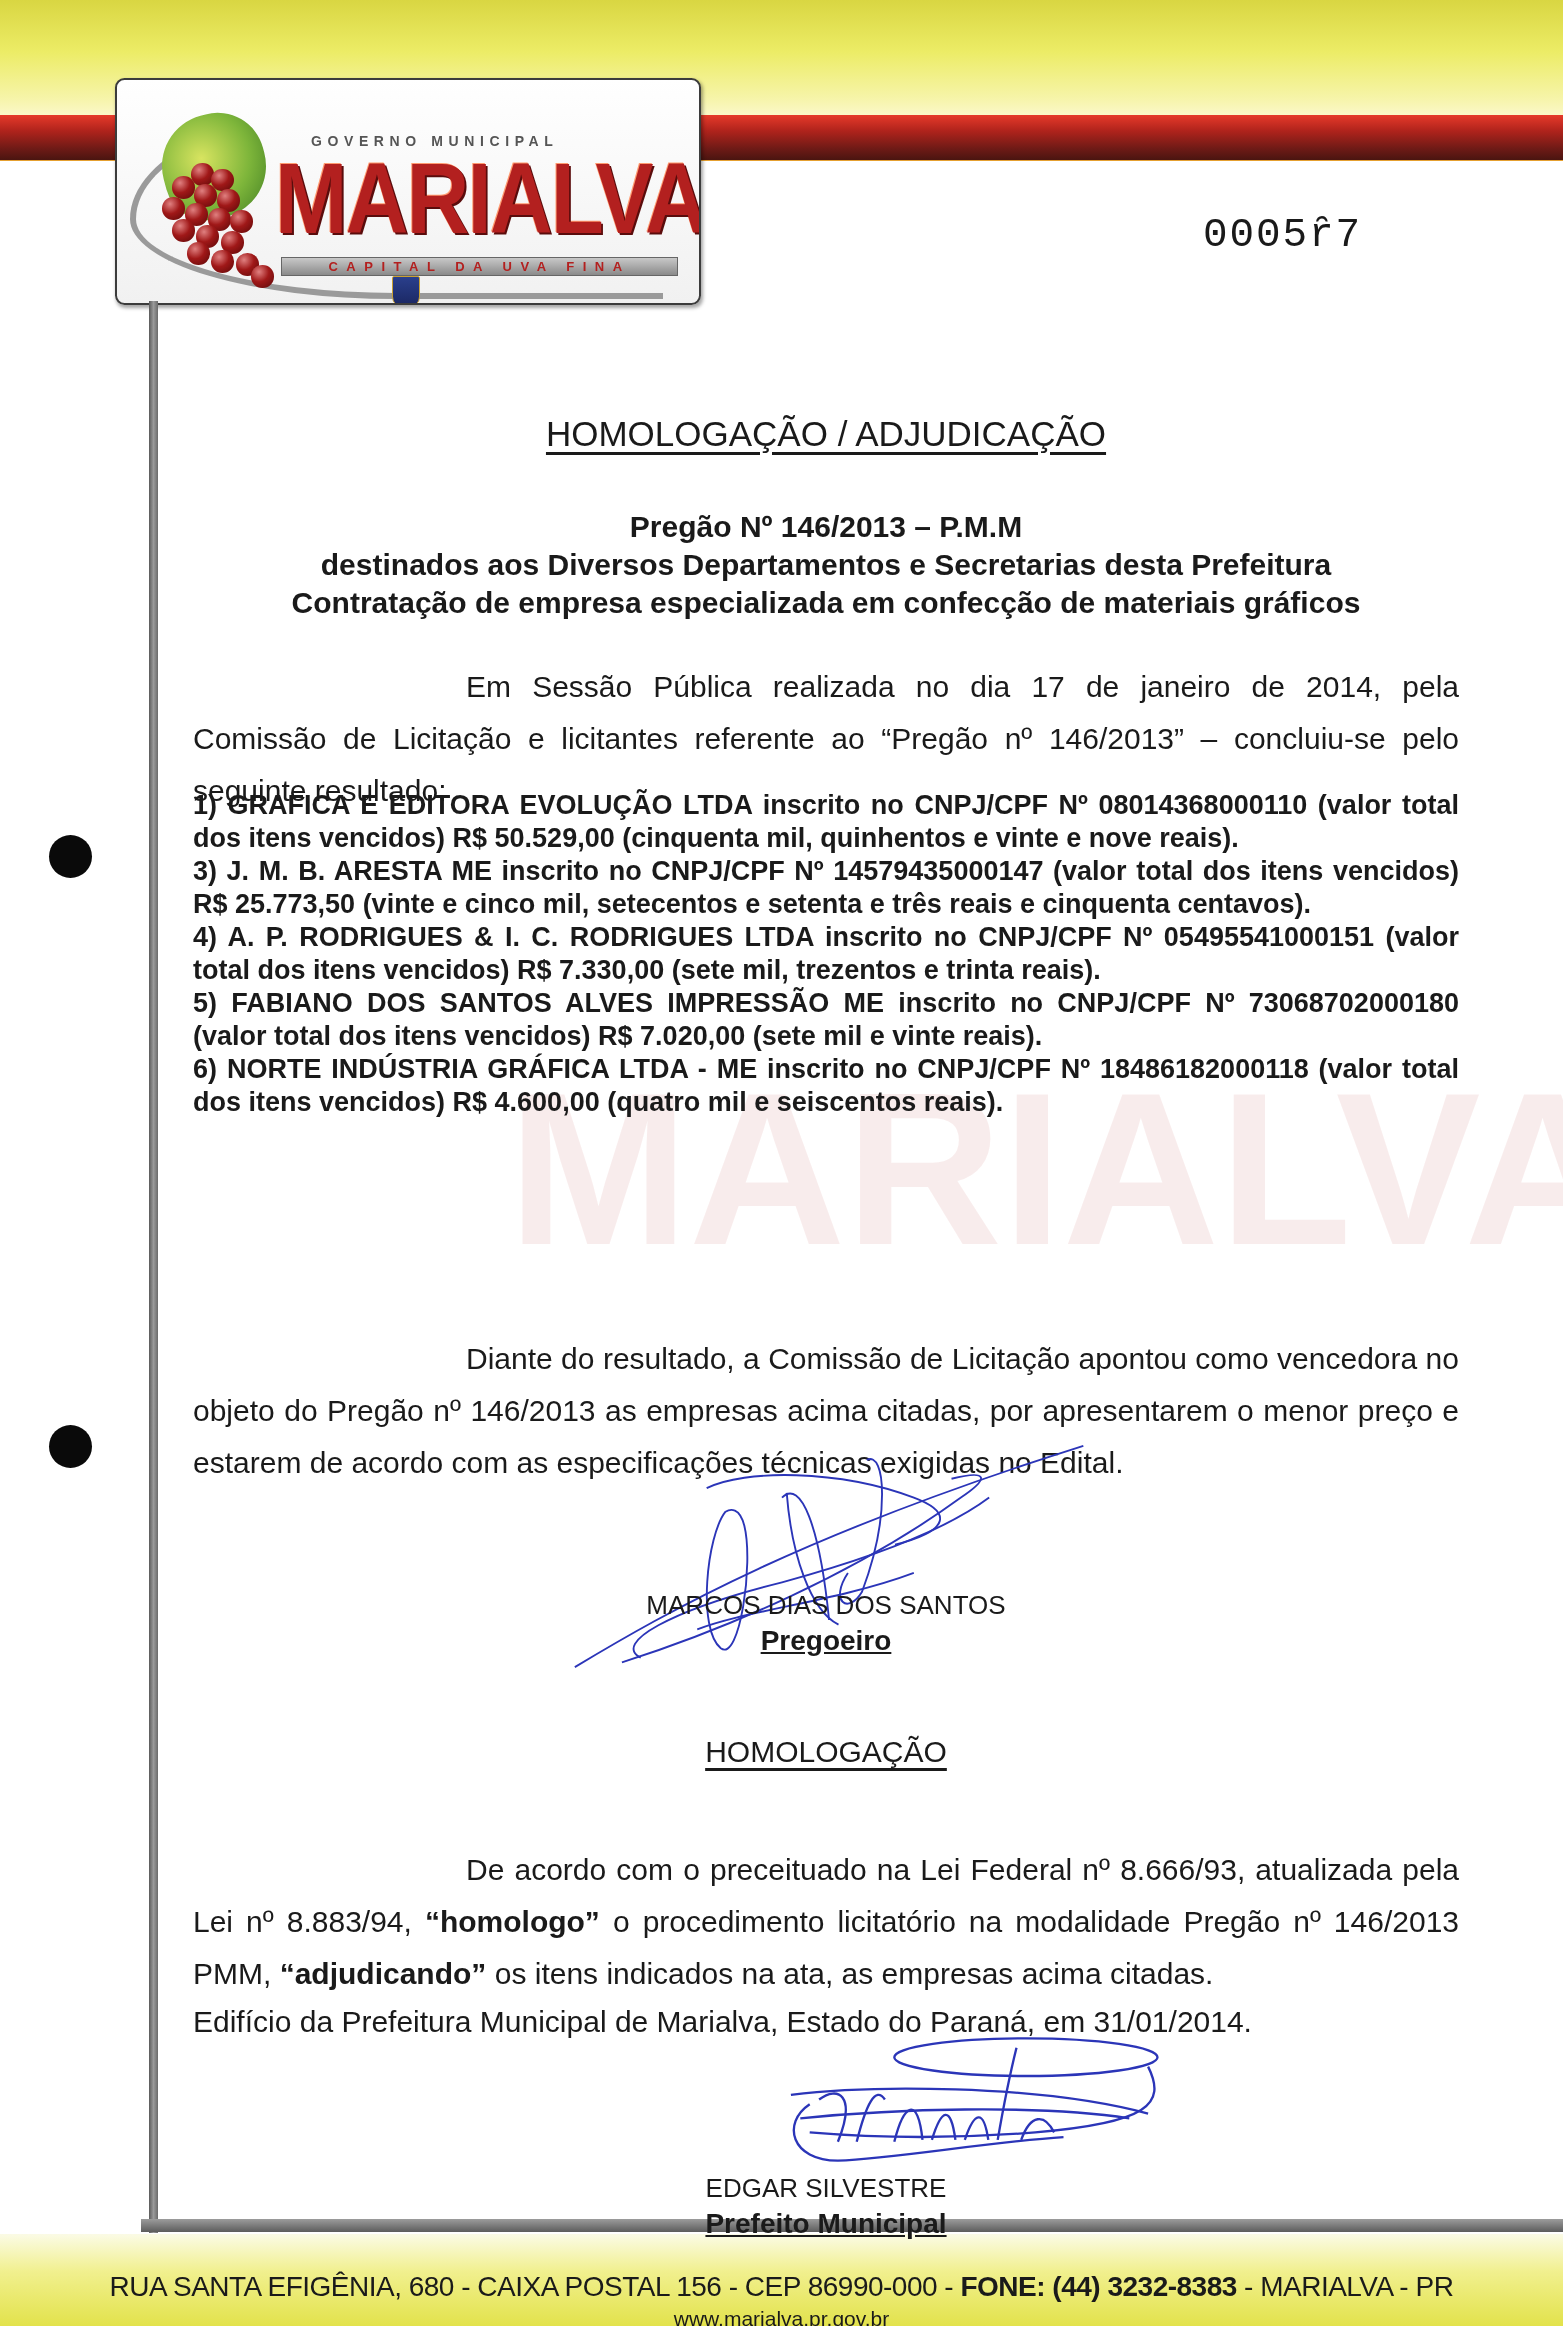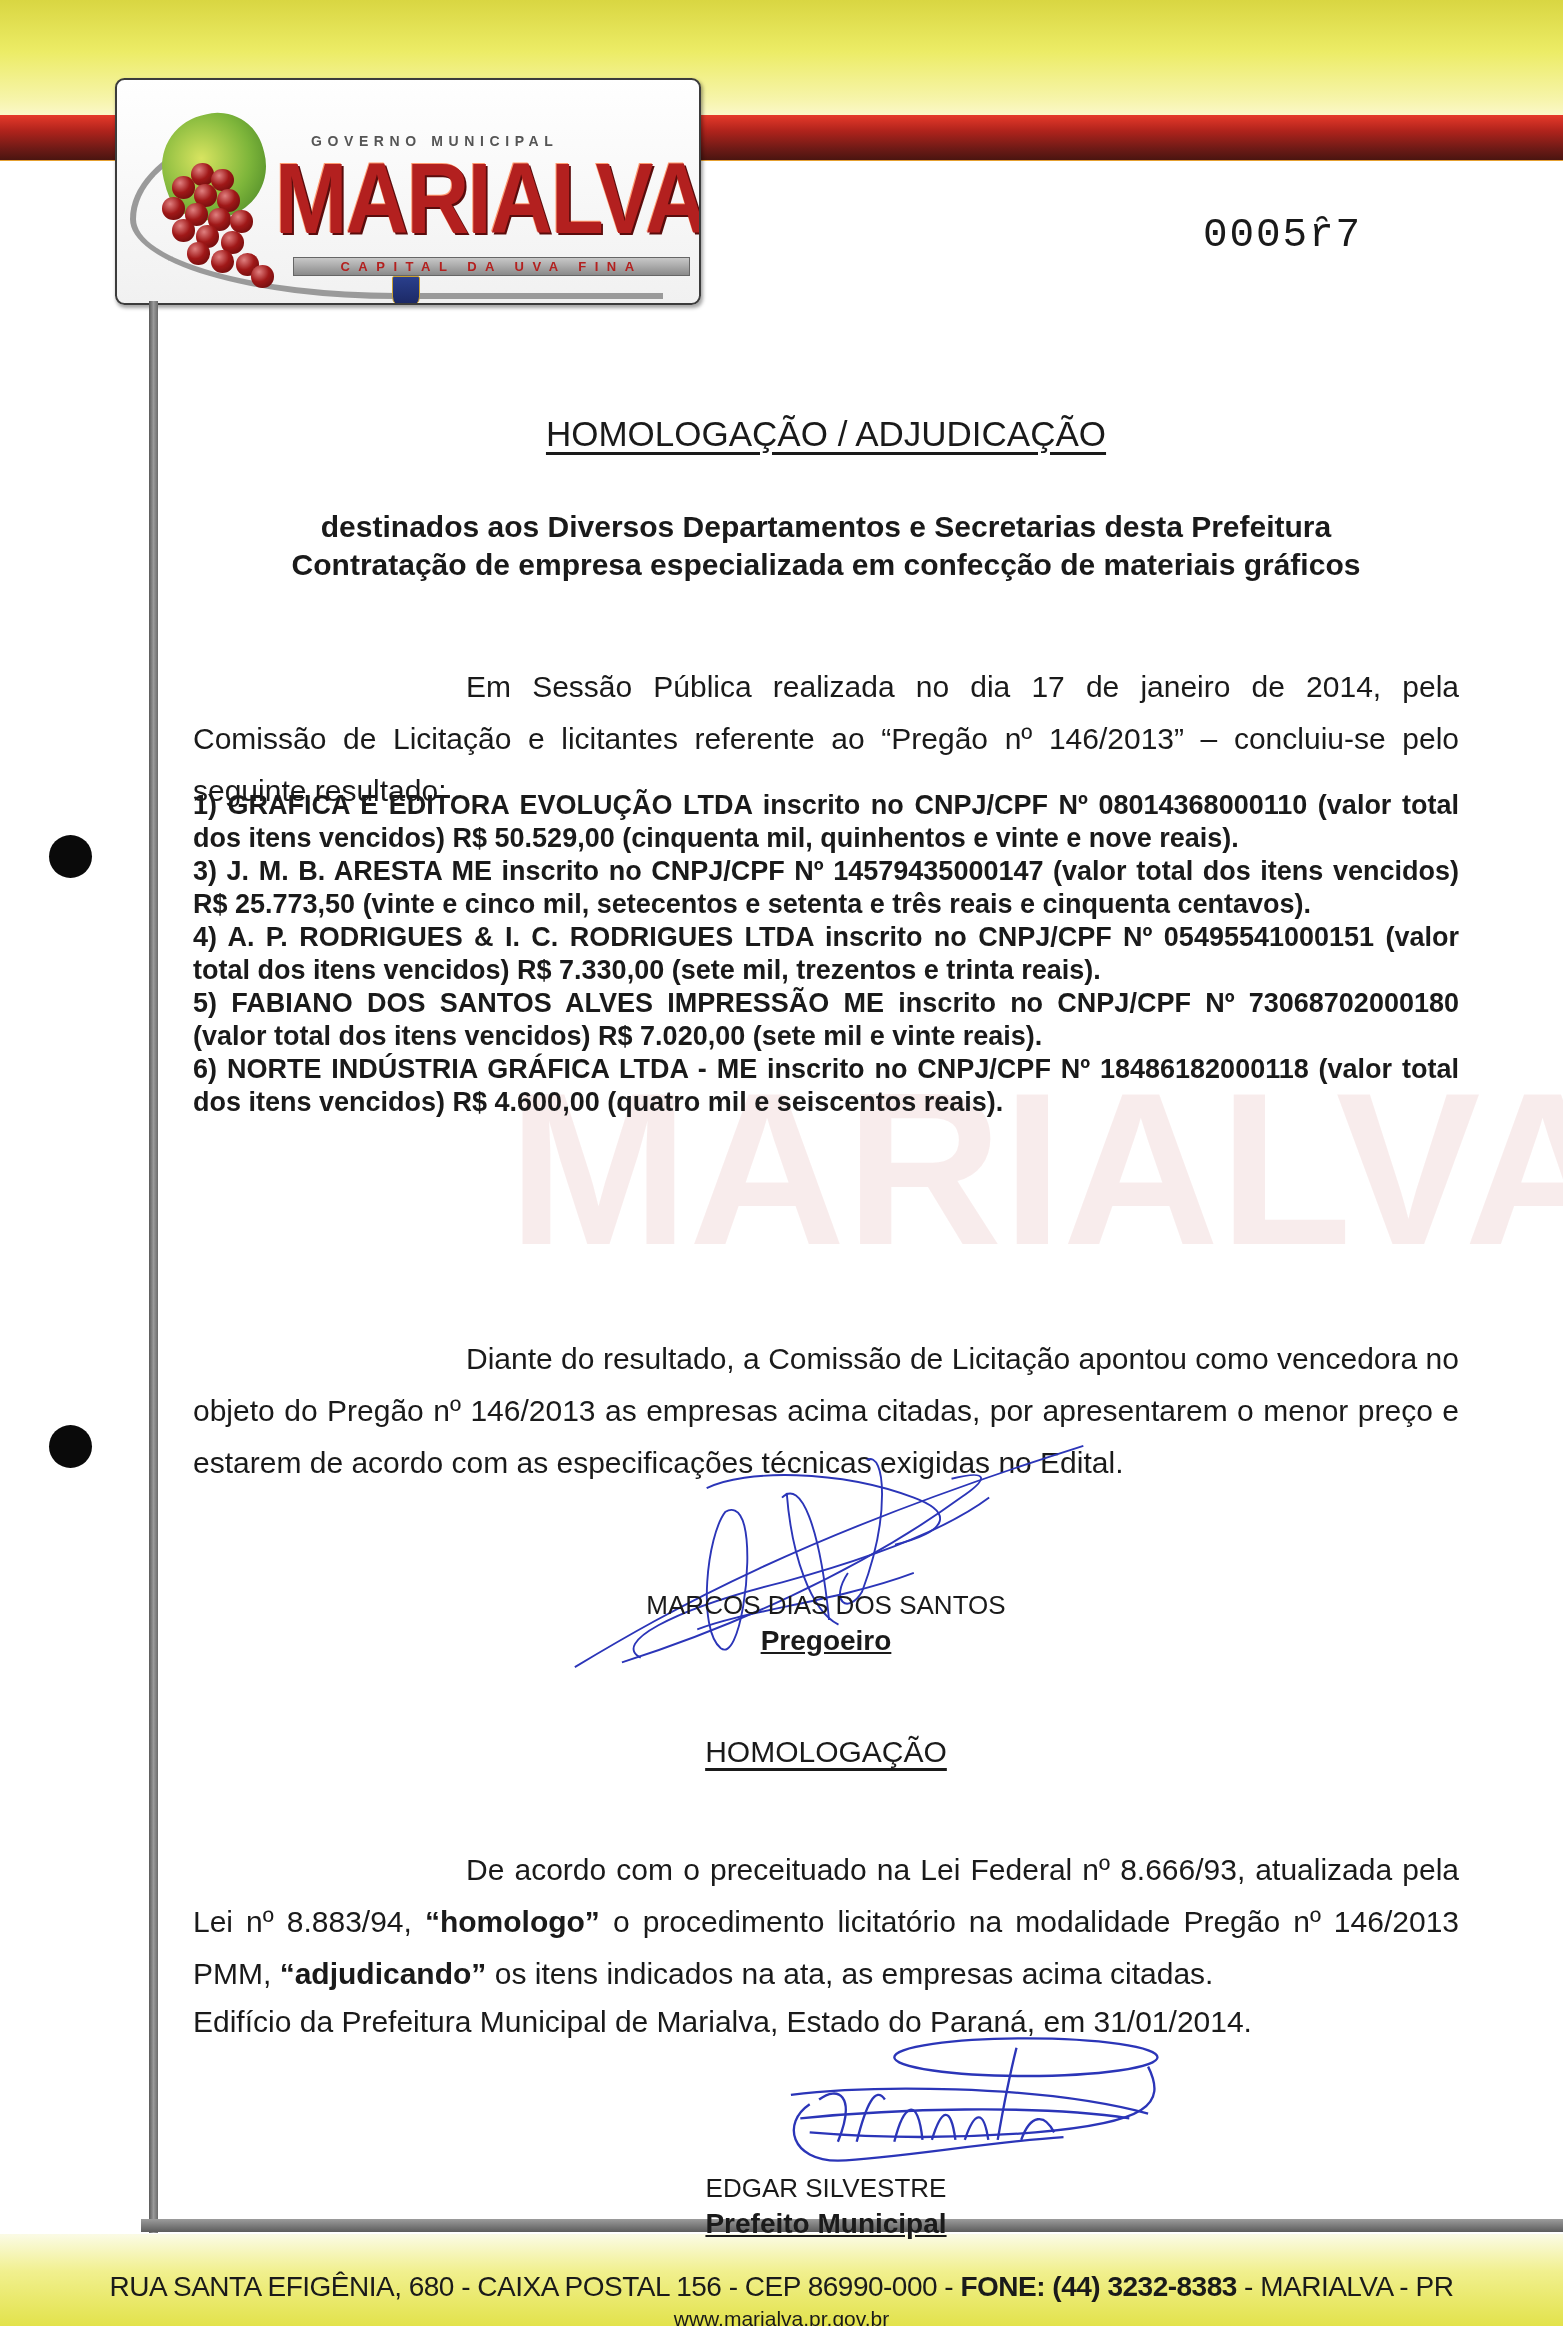--- a/index.html
+++ b/index.html
@@ -52,21 +52,21 @@
     font-size:87px; font-weight:bold; line-height:1;
     color:#b3201f; letter-spacing:-1.9px;
     text-shadow:1.9px 1.9px 0 #5a0c0c, -0.9px -0.9px 0 #ff9a70;
     transform:scaleY(1.15); transform-origin:top left;
   }
   .logo-tagline {
     position:absolute; left:164px; top:177px; width:395px; height:17px;
     background:linear-gradient(180deg,#c8c8c8,#8a8a8a);
     border:0.9px solid #666;
     font-size:13px; font-weight:bold; letter-spacing:8.5px; color:#b3201f;
-    line-height:17px; text-align:center;margin-left:12px;
+    line-height:17px; text-align:center;
   }
   .logo-crest {
     position:absolute; left:275px; top:196px; width:26px; height:30px;
     background:linear-gradient(180deg,#2a3f8c,#1a2660);
     border:1.9px solid #c9a032; border-radius:1.9px 1.9px 11.3px 11.3px;
   }
   .v-bar {
     position:absolute; left:149px; top:301px; width:9.4px; height:1932px;
     background:linear-gradient(90deg,#5a5a5a,#9a9a9a 50%,#6a6a6a);
   }
@@ -174,20 +174,21 @@
 <div class="binder-hole" style="left:49px;top:835px"></div>
 <div class="binder-hole" style="left:49px;top:1425px"></div>
 
 <div class="watermark">
   <div class="wm-text">MARIALVA</div>
 </div>
 
 <div class="title" style="left:193px;width:1266px;">HOMOLOGAÇÃO / ADJUDICAÇÃO</div>
 
 <div class="subtitle-block">
+  <div>Pregão Nº 146/2013 – P.M.M</div>
   <div>destinados aos Diversos Departamentos e Secretarias desta Prefeitura</div>
   <div>Contratação de empresa especializada em confecção de materiais gráficos</div>
 </div>
 
 <div class="para" style="top:661px">
   <span class="indent"></span><span>Em Sessão Pública realizada no dia 17 de janeiro de 2014, pela Comissão de Licitação e licitantes referente ao “Pregão nº 146/2013” – concluiu-se pelo seguinte resultado:</span>
 </div>
 
 <div class="items">
   <div class="item">1) GRAFICA E EDITORA EVOLUÇÃO LTDA inscrito no CNPJ/CPF Nº 08014368000110 (valor total dos itens vencidos) R$ 50.529,00 (cinquenta mil, quinhentos e vinte e nove reais).</div>

